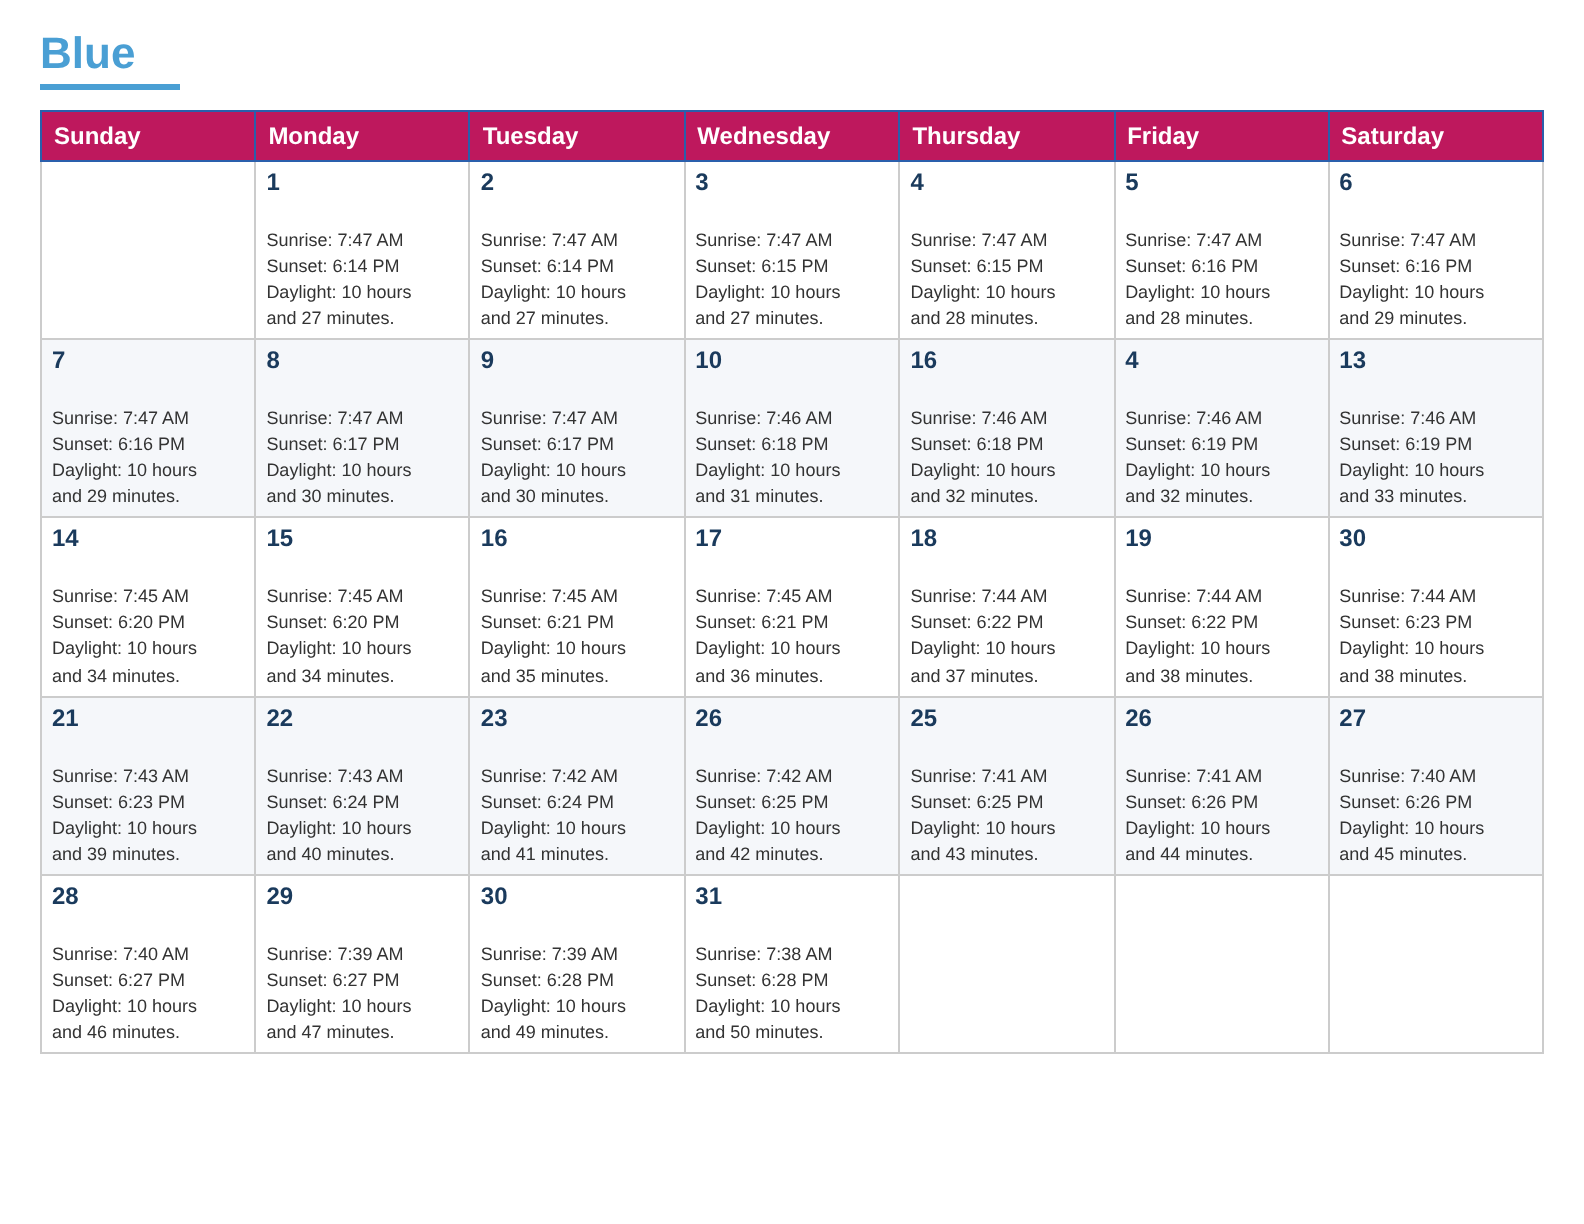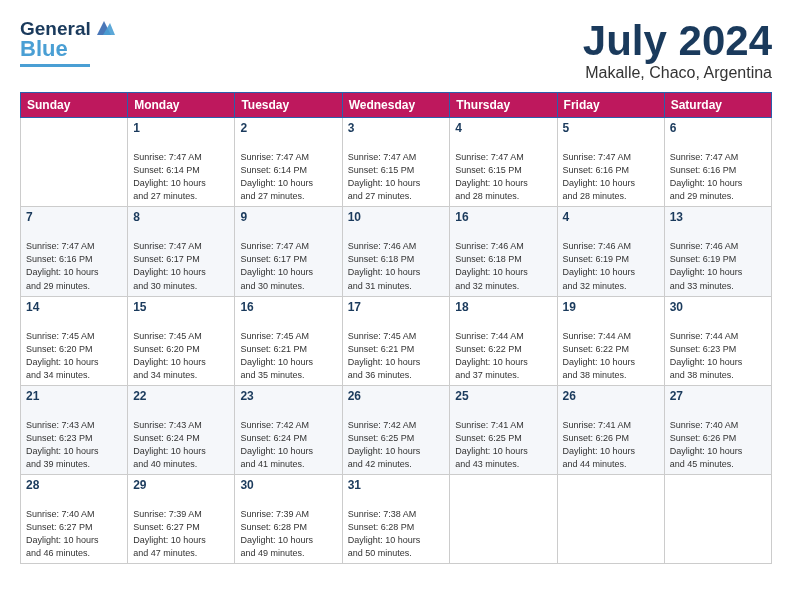--- a/index.html
+++ b/index.html
@@ -88,33 +88,22 @@
     .empty-cell {
       background: #fff !important;
     }
   </style>
 </head>
 <body>
 
 <div class="page">
   <div class="header">
     <div class="logo">
-      <div style="display:flex;align-items:center;gap:0;">
-        <span style="font-size:19px;font-weight:bold;color:#1a3a5c;">General</span>
-        <svg width="22" height="22" viewBox="0 0 22 22" style="margin-left:2px;margin-top:-2px;">
-          <polygon points="4,18 11,4 18,18" fill="#2a5fac" opacity="0.85"></polygon>
-          <polygon points="10,18 17,6 22,18" fill="#4a9fd4" opacity="0.9"></polygon>
-        </svg>
-      </div>
       <span style="font-size:22px;font-weight:bold;color:#4a9fd4;display:block;margin-top:-4px;">Blue</span>
       <div class="logo-underline"></div>
-    </div>
-    <div class="title-block">
-      <div class="month-title">July 2024</div>
-      <div class="subtitle">Makalle, Chaco, Argentina</div>
     </div>
   </div>
 
   <table class="calendar-table">
     <thead>
       <tr>
         <th>Sunday</th>
         <th>Monday</th>
         <th>Tuesday</th>
         <th>Wednesday</th>

